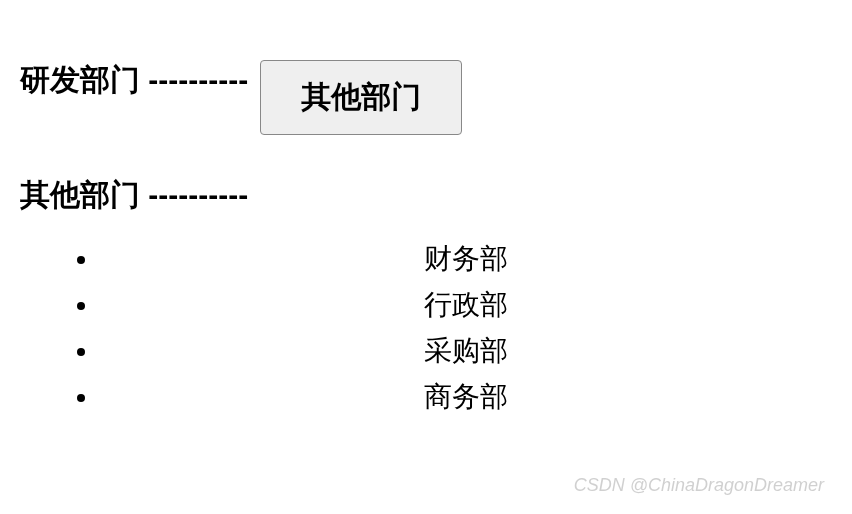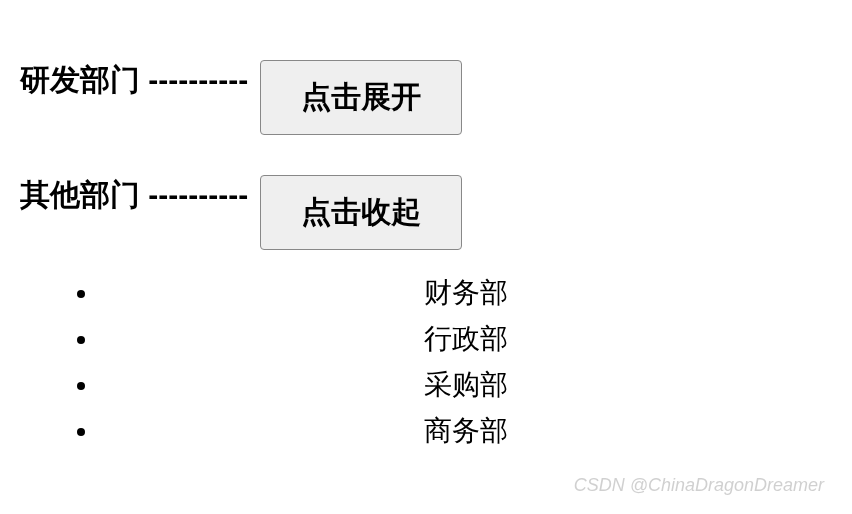--- a/index.html
+++ b/index.html
@@ -59,26 +59,25 @@
       color: rgba(120, 120, 120, 0.35);
       font-style: italic;
       font-family: Arial, sans-serif;
     }
   </style>
 </head>
 <body>
 
 <div class="section-row">
   <span class="section-label">研发部门 ----------</span>
-  <button class="toggle-button">点击展开</button>
+  <button class="toggle-button">其他部门</button>
 </div>
 
 <div class="section-row">
   <span class="section-label">其他部门 ----------</span>
-  <button class="toggle-button">点击收起</button>
 </div>
 
 <ul class="list">
   <li>财务部</li>
   <li>行政部</li>
   <li>采购部</li>
   <li>商务部</li>
 </ul>
 
 <div class="watermark">CSDN @ChinaDragonDreamer</div>

